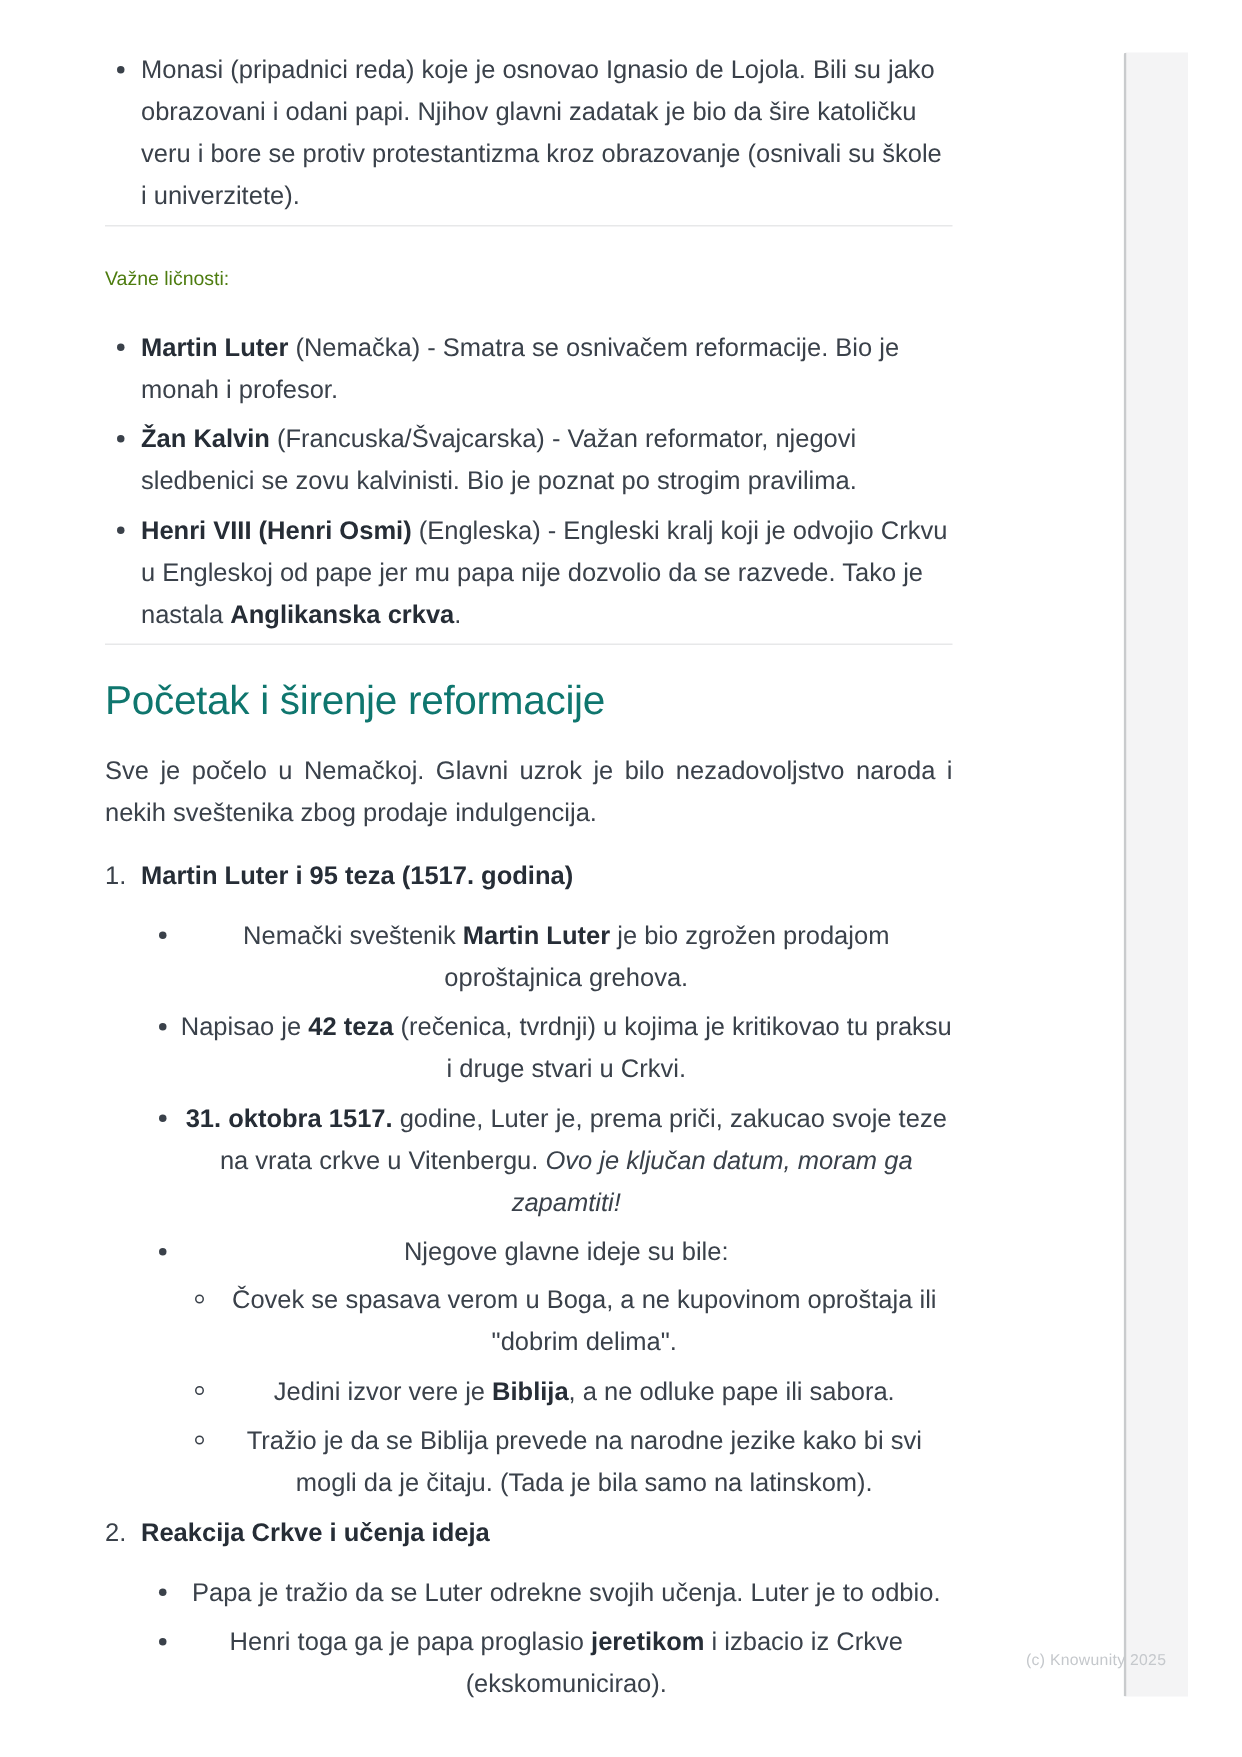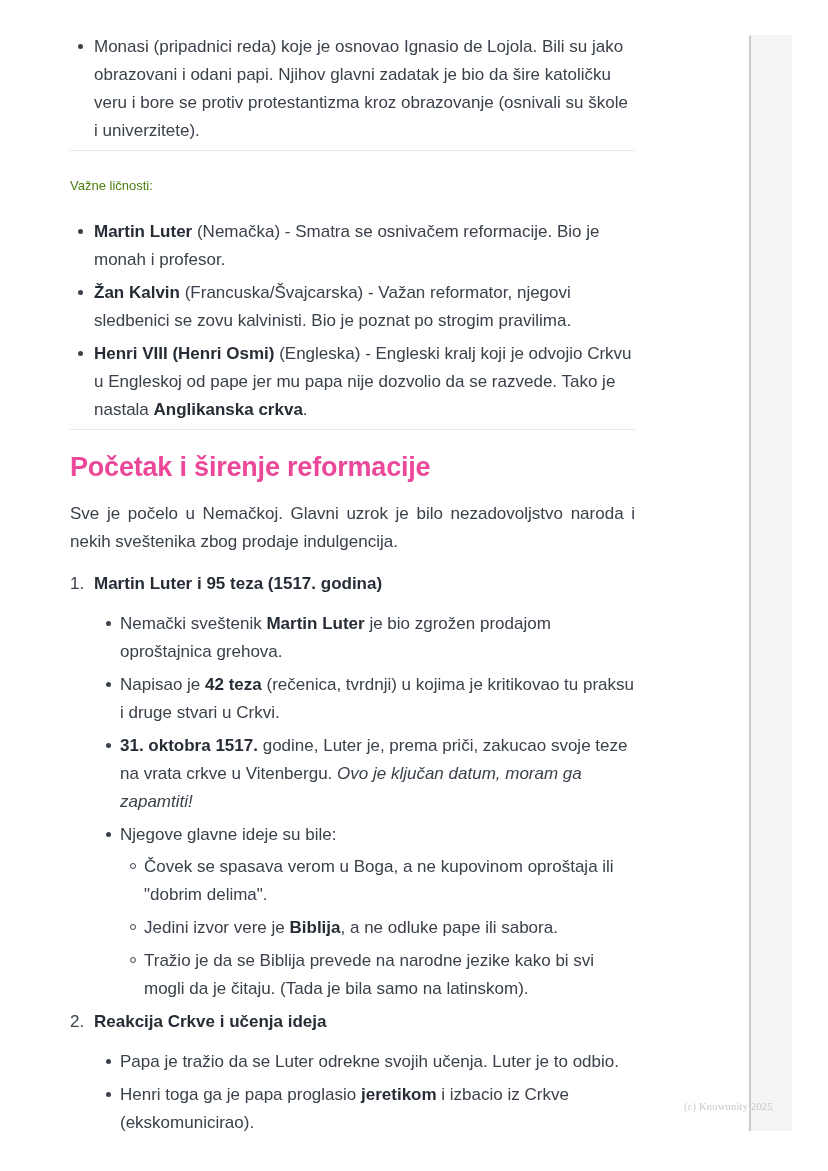--- a/index.html
+++ b/index.html
@@ -31,21 +31,20 @@
   }
   .watermark {
     position: absolute;
     left: 684px;
     top: 1101px;
     font-size: 10.5px;
     letter-spacing: 0.2px;
     color: #c5c8cc;
     z-index: 5;
     white-space: nowrap;
-    font-family: Liberation Serif, serif;
   }
   .content {
     position: absolute;
     left: 70px;
     top: 26px;
     width: 565px;
     font-size: 17px;
     line-height: 28px;
     color: #3a414a;
   }
@@ -96,40 +95,40 @@
     line-height: 28px;
     font-weight: 400;
     color: #4d7c0f;
   }
   .people-list { margin-top: 18px; }
 
   .section-heading {
     margin: 20px 0 0 0;
     font-size: 27px;
     line-height: 34px;
-    font-weight: 700;
+    font-weight: 400;
     letter-spacing: -0.2px;
-    color: #ec4899;
+    color: #0f766e;
   }
   .para {
     margin: 16px 0 0 0;
     text-align: justify;
   }
 
   ol.numbered { margin-top: 14px; }
   ol.numbered > li { padding-left: 24px; margin-bottom: 2px; }
   .num {
     position: absolute;
     left: 0;
     top: 0;
     color: #3a414a;
     font-weight: 400;
   }
   .ol-title { font-weight: 700; color: #262d36; }
-  ol.numbered > li > ul.l2 { margin-top: 12px; }
+  ol.numbered > li > ul.l2 { margin-top: 12px; text-align: center; }
   .intro-list { margin-top: 7px; }
 </style>
 </head>
 <body>
 
 <div class="page">
 
   <div class="next-page-strip"></div>
 
   <div class="content">

